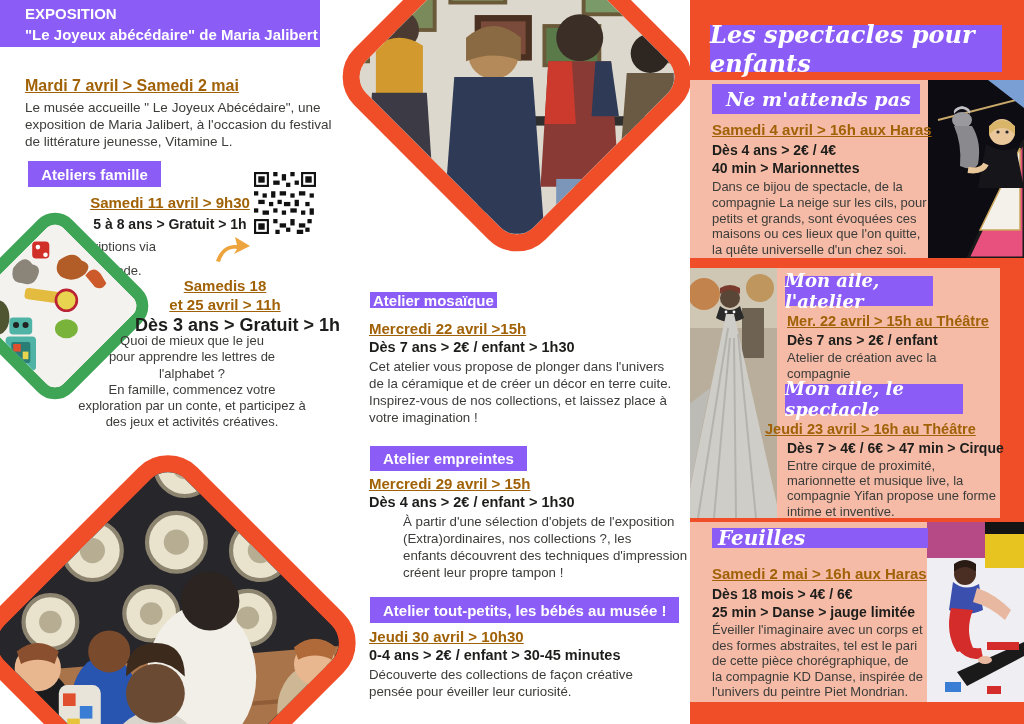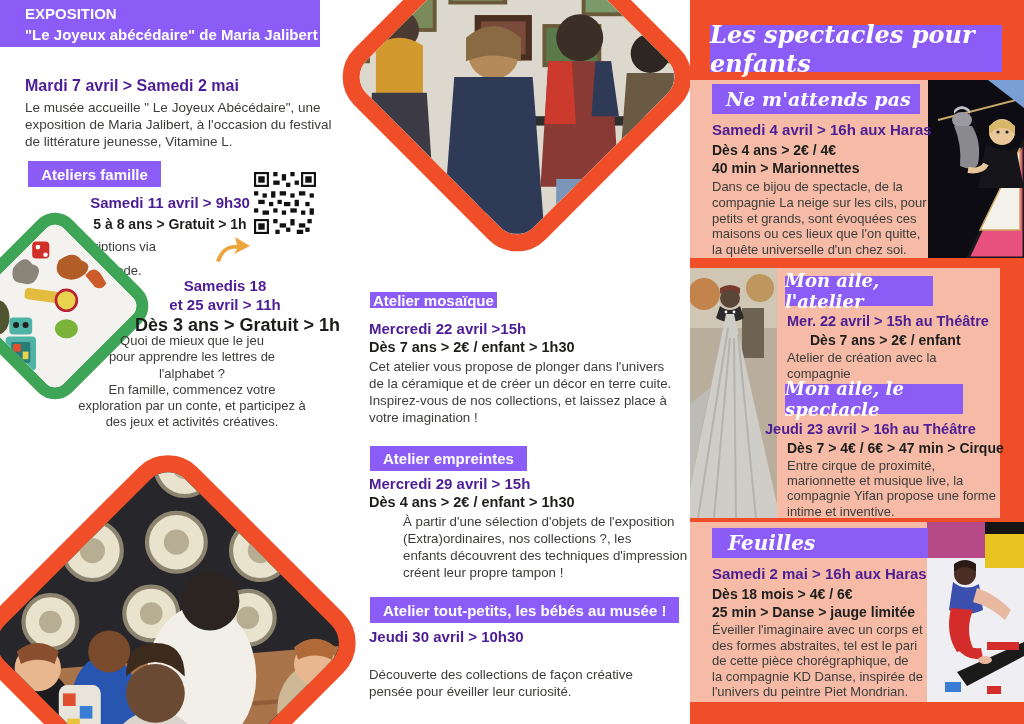--- a/index.html
+++ b/index.html
@@ -1,21 +1,21 @@
 <!DOCTYPE html>
 <html><head>
 <meta charset="utf-8">
 <style>
   html,body{margin:0;padding:0;}
   #page{position:relative;width:1024px;height:724px;background:#ffffff;overflow:hidden;
         font-family:"Liberation Sans","DejaVu Sans",sans-serif;-webkit-font-smoothing:antialiased;}
   .abs{position:absolute;}
   .pre{white-space:pre-line;}
   .banner{background:#8b5cf6;color:#fff;font-weight:bold;display:flex;align-items:center;}
-  .orange-txt{color:#4c1d95;font-weight:800;}
+  .orange-txt{color:#a16207;font-weight:800;text-decoration:underline;}
   .bold-txt{color:#1d1d1b;font-weight:bold;}
   .body-txt{color:#3c3c3a;}
   .script{font-family:"DejaVu Serif","Liberation Serif",serif;font-style:italic;font-weight:bold;color:#fff;}
   .diamond{position:absolute;overflow:hidden;box-sizing:border-box;}
   .diamond .inner{position:absolute;top:50%;left:50%;}
   .photo-svg{display:block;}
   .pinkcard{background:#F5BBA6;}
 </style>
 </head>
 <body>
@@ -248,20 +248,21 @@
   <div class="abs banner" style="left:370px;top:446px;height:25px;padding:0 13px;font-size:15px;">Atelier empreintes</div>
   <div class="abs orange-txt" style="left:369px;top:475px;font-size:15px;">Mercredi 29 avril &gt; 15h</div>
   <div class="abs bold-txt" style="left:369px;top:494px;font-size:14.5px;">Dès 4 ans &gt; 2€ / enfant &gt; 1h30</div>
   <div class="abs body-txt pre" style="left:369px;top:513px;width:320px;font-size:13.3px;line-height:17px;margin-left:34px;">À partir d'une sélection d'objets de l'exposition
 (Extra)ordinaires, nos collections ?,  les
 enfants découvrent des techniques d'impression et
 créent leur propre tampon !</div>
 
   <div class="abs banner" style="left:370px;top:597px;height:26px;padding:0 13px;font-size:15px;">Atelier tout-petits, les bébés au musée !</div>
   <div class="abs orange-txt" style="left:369px;top:628px;font-size:15px;">Jeudi 30 avril &gt; 10h30</div>
+  <div class="abs bold-txt" style="left:369px;top:647px;font-size:14.5px;">0-4 ans  &gt; 2€ / enfant &gt; 30-45 minutes</div>
   <div class="abs body-txt pre" style="left:369px;top:666px;width:320px;font-size:13.3px;line-height:17px;">Découverte des collections de façon créative
 pensée pour éveiller leur curiosité.</div>
 
   <div class="abs" style="left:690px;top:0;width:334px;height:724px;background:#F04E29;"></div>
 
   <div class="abs banner" style="left:710px;top:25px;width:292px;height:47px;justify-content:center;">
     <span class="script" style="font-size:24px;">Les spectacles pour enfants</span>
   </div>
 
   <div class="abs pinkcard" style="left:690px;top:80px;width:334px;height:178px;"></div>
@@ -306,21 +307,21 @@
     <circle cx="36" cy="44" r="1.4" fill="#fff"></circle>
       <circle cx="44" cy="44" r="1.4" fill="#fff"></circle>
     <path d="M-6,250 L36,46 L44,46 L90,250 Z" fill="#cfcdc8"></path>
     <path d="M8,250 L38,60 M24,250 L40,70 M46,250 L44,70 M66,250 L48,66" stroke="#b5b3ae" stroke-width="2" fill="none"></path>
     <path d="M-6,250 L20,120 L-6,140 Z" fill="#bdbbb6"></path>
   </svg>
   <div class="abs banner" style="left:785px;top:276px;width:148px;height:30px;justify-content:center;">
     <span class="script" style="font-size:18px;">Mon aile, l'atelier</span>
   </div>
   <div class="abs orange-txt" style="left:787px;top:313px;font-size:14.5px;">Mer. 22 avril &gt; 15h au Théâtre</div>
-  <div class="abs bold-txt" style="left:787px;top:332px;font-size:14px;margin-left:23px;">Dès 7 ans  &gt; 2€ / enfant</div>
+  <div class="abs bold-txt" style="left:787px;top:332px;font-size:14px;">Dès 7 ans  &gt; 2€ / enfant</div>
   <div class="abs body-txt pre" style="left:787px;top:350px;width:215px;font-size:13px;line-height:15.5px;">Atelier de création avec la compagnie
 Yifan</div>
 
   <div class="abs banner" style="left:785px;top:384px;width:178px;height:30px;justify-content:center;">
     <span class="script" style="font-size:18px;">Mon aile, le spectacle</span>
   </div>
   <div class="abs orange-txt" style="left:765px;top:421px;font-size:14.5px;">Jeudi 23 avril &gt; 16h au Théâtre</div>
   <div class="abs bold-txt" style="left:787px;top:440px;font-size:14px;">Dès 7 &gt; 4€ / 6€ &gt; 47 min &gt; Cirque</div>
   <div class="abs body-txt pre" style="left:787px;top:458px;width:215px;font-size:13px;line-height:15.2px;">Entre cirque de proximité,
 marionnette et musique live, la
@@ -338,21 +339,21 @@
     <circle cx="38" cy="52" r="11" fill="#4a2e24"></circle>
     <path d="M27,50 q11,-10 22,0 l0,-8 q-11,-8 -22,0 z" fill="#2a1a14"></path>
     <path d="M26,60 q12,10 26,2 l4,26 q-18,8 -34,0 z" fill="#3a4fae"></path>
     <path d="M50,66 q18,6 34,22 l-6,10 q-16,-14 -32,-18 z" fill="#e8b9a0"></path>
     <path d="M24,86 q-6,26 6,44 l16,-4 q-8,-18 0,-38 z" fill="#d42b2b"></path>
     <path d="M30,126 q10,14 26,10 l-2,-10 q-12,2 -18,-8 z" fill="#d42b2b"></path>
     <ellipse cx="58" cy="138" rx="7" ry="4" fill="#e8b9a0"></ellipse>
     <rect x="18" y="160" width="16" height="10" fill="#3a7dd4"></rect>
     <rect x="60" y="164" width="14" height="8" fill="#d42b2b"></rect>
   </svg>
-  <div class="abs banner" style="left:712px;top:528px;width:216px;height:30px;padding-left:16px;box-sizing:border-box;">
+  <div class="abs banner" style="left:712px;top:528px;width:216px;height:20px;padding-left:6px;box-sizing:border-box;">
     <span class="script" style="font-size:20px;">Feuilles</span>
   </div>
   <div class="abs orange-txt" style="left:712px;top:565px;font-size:15px;">Samedi 2 mai &gt; 16h aux Haras</div>
   <div class="abs bold-txt" style="left:712px;top:586px;font-size:14px;">Dès 18 mois &gt; 4€ / 6€</div>
   <div class="abs bold-txt" style="left:712px;top:604px;font-size:14px;">25 min &gt; Danse &gt; jauge limitée</div>
   <div class="abs body-txt pre" style="left:712px;top:622px;width:215px;font-size:13px;line-height:15.6px;">Éveiller l'imaginaire avec un corps et
 des formes abstraites, tel est le pari
 de cette pièce chorégraphique, de
 la compagnie KD Danse, inspirée de
 l'univers du peintre Piet Mondrian.</div>

